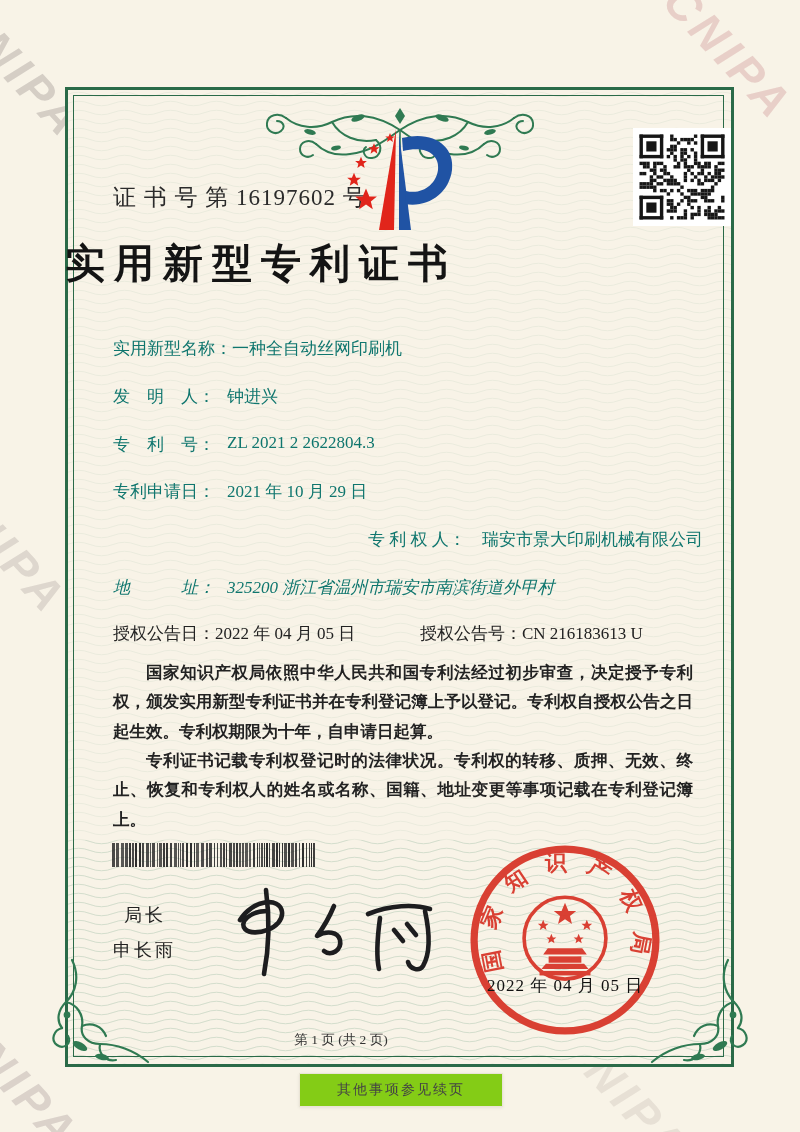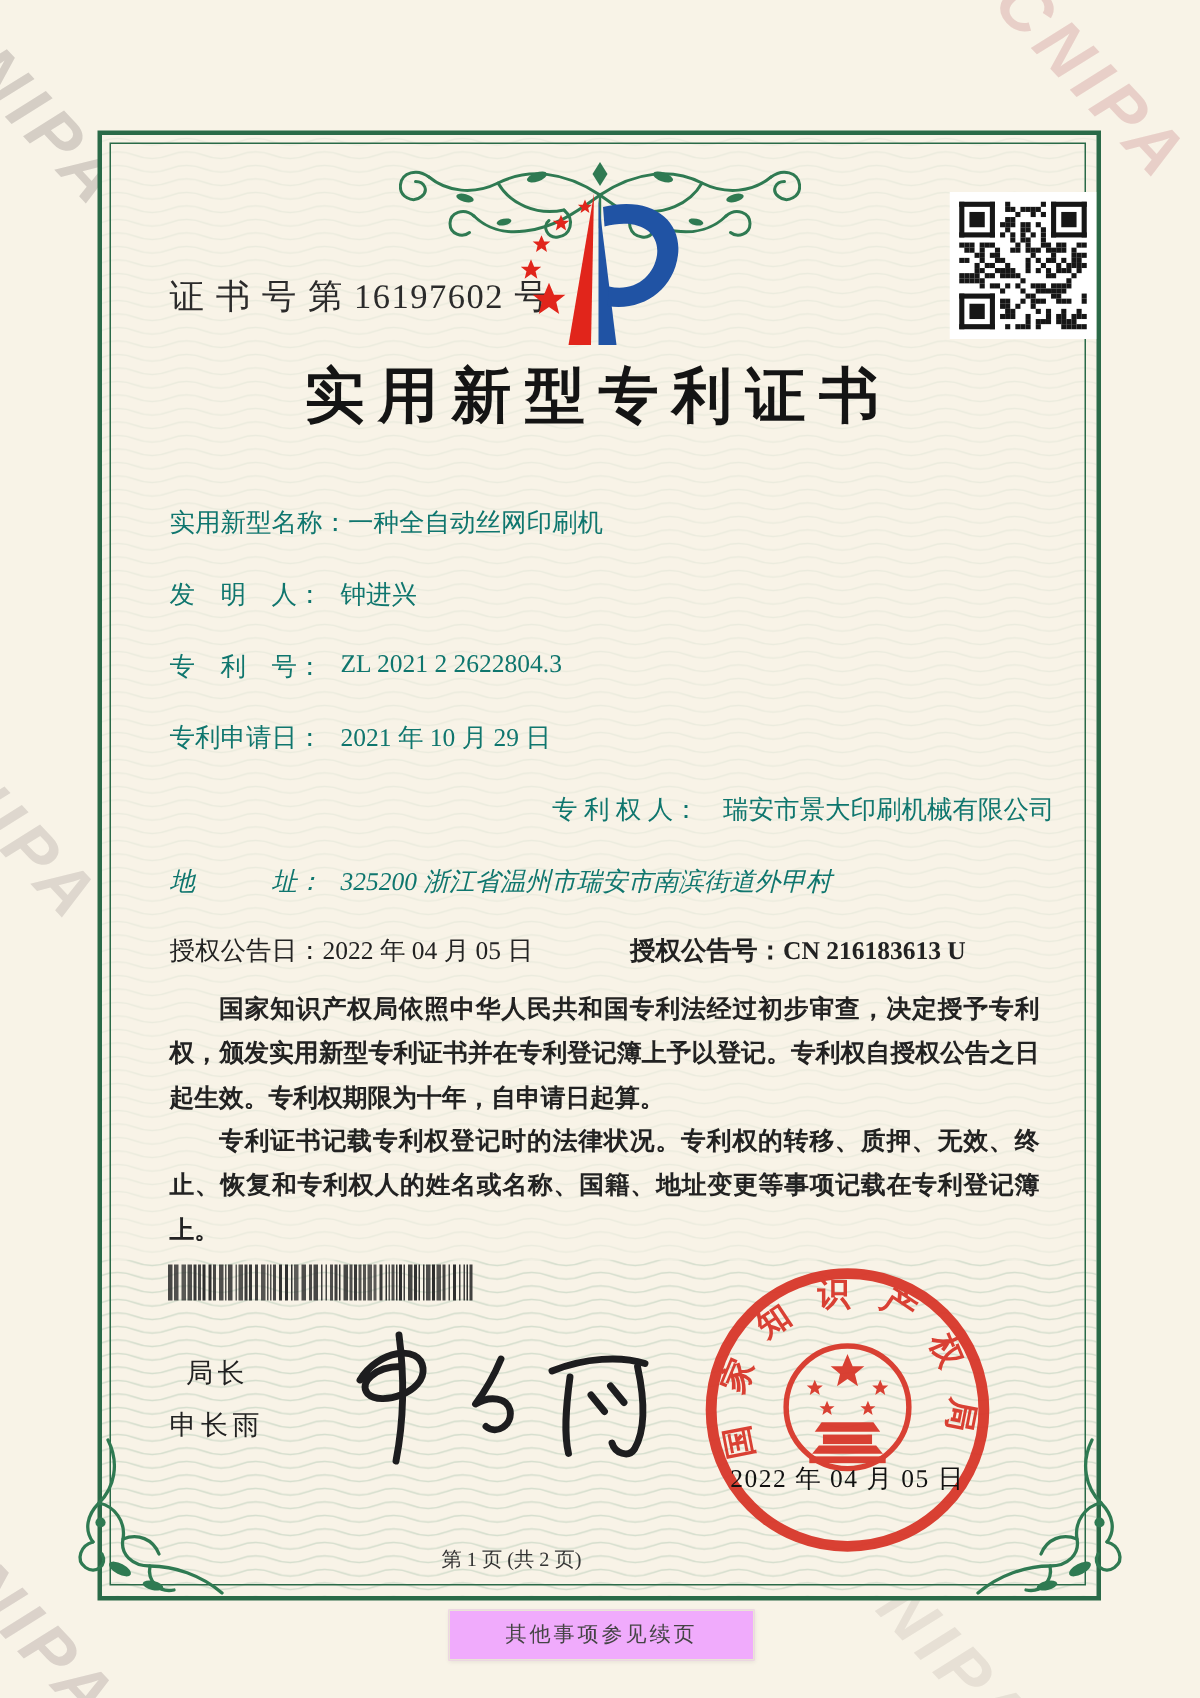--- a/index.html
+++ b/index.html
@@ -12,42 +12,42 @@
       transform:rotate(47deg);transform-origin:left top;user-select:none;pointer-events:none;}
 
   
   .frame-outer{position:absolute;left:65px;top:87px;width:663px;height:974px;
       border:3px solid #2a6a48;}
   .frame-inner{position:absolute;left:73px;top:95px;width:649px;height:960px;
       border:1px solid #2a6a48;}
 
   .abs{position:absolute;}
   .cert-no{left:113px;top:138px;font-size:23px;color:#2b2b2b;letter-spacing:1px;margin-top:44px;}
-  .title{left:65px;top:236px;width:668px;text-align:center;font-size:40px;font-weight:bold;
+  .title{left:65px;top:236px;width:668px;font-size:40px;font-weight:bold;
       color:#141414;letter-spacing:9px;}
 
   .field-row{left:113px;width:590px;display:flex;font-size:17px;color:#0f766e;}
   .field-label{flex:0 0 114px;white-space:nowrap;}
   .field-value{white-space:nowrap;}
 
   .grant-left{left:113px;top:622px;font-size:17px;color:#222;}
-  .grant-right{left:420px;top:622px;font-size:17px;color:#222;font-weight:bold;}
+  .grant-right{left:420px;top:622px;font-size:17px;color:#222;}
 
   .body-text{left:113px;top:658px;width:580px;font-size:16.5px;color:#222;
       line-height:1.78;text-align:justify;font-weight:bold;}
   .body-text p{margin:0;text-indent:2em;}
 
   .director{left:124px;top:903px;font-size:18px;color:#222;letter-spacing:3px;}
   .director2{left:113px;top:938px;font-size:18px;color:#222;letter-spacing:3px;}
 
   .seal-date{left:465px;top:974px;width:200px;text-align:center;font-size:17px;
       color:#111;letter-spacing:1px;z-index:6;}
 
   .footer-page{left:65px;top:1031px;width:552px;text-align:center;font-size:13.5px;color:#333;}
-  .note-box{left:299px;top:1073px;width:202px;height:32px;background:#f0abfc;
+  .note-box{left:299px;top:1073px;width:202px;height:32px;background:#84cc16;
       border:1px solid #eae4d6;box-shadow:0 1px 3px rgba(0,0,0,0.08);
       display:flex;align-items:center;justify-content:center;font-size:14px;color:#444;
       letter-spacing:2px;z-index:7;}
 
   svg{display:block;}
 </style>
 </head>
 <body>
 
 <div class="page">

